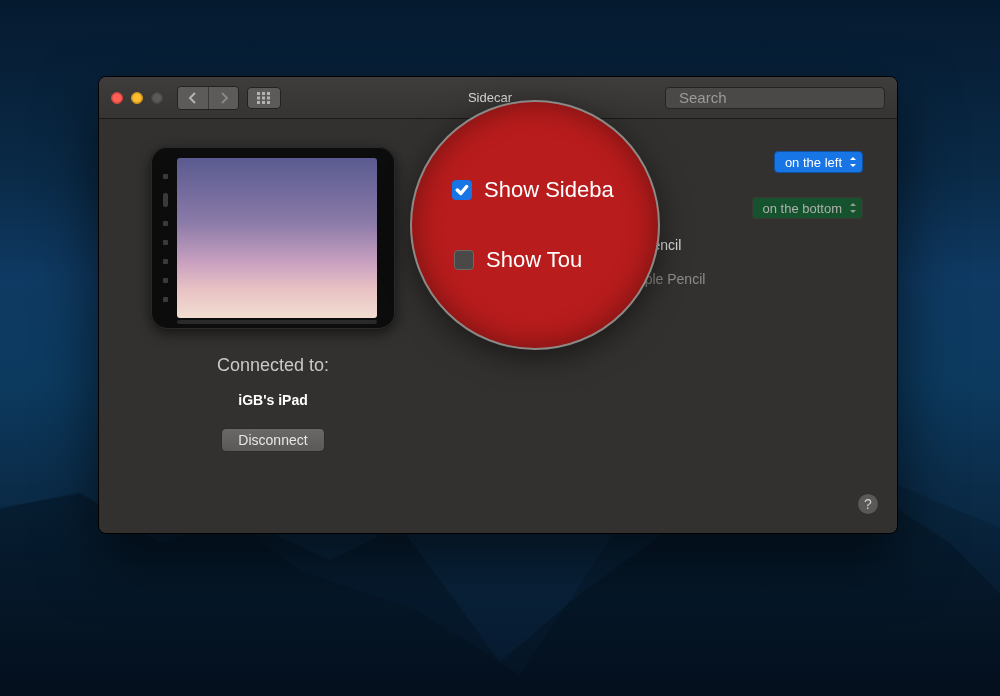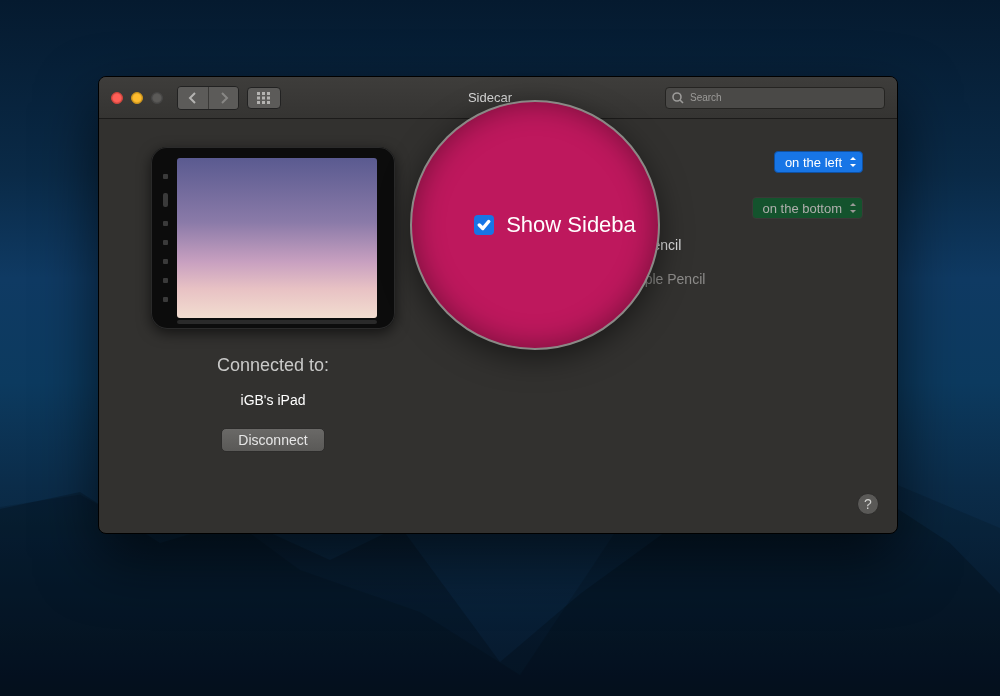--- a/index.html
+++ b/index.html
@@ -41,21 +41,21 @@
   .navseg button + button { border-left:1px solid #3a3937; }
   .navseg svg { fill:none; stroke:#b4b3b1; stroke-width:2; }
 
   .gridbtn { width:34px; height:22px; border-radius:4px; border:1px solid #222; background:#5c5b59; display:flex; align-items:center; justify-content:center; }
   .gridbtn svg rect { fill:#b4b3b1; }
 
   .title { position:absolute; left:0; right:16px; text-align:center; font-size:13px; color:#d9d9d9; pointer-events:none; }
 
   .search { margin-left:auto; width:220px; height:22px; background:#4a4947; border:1px solid #252422; border-radius:4px; display:flex; align-items:center; padding:0 6px; gap:6px; }
   .search svg { stroke:#9c9b99; fill:none; stroke-width:1.6; }
-  .search input { flex:1; background:transparent; border:none; outline:none; color:#22c55e; font-size:10px; }
+  .search input { flex:1; background:transparent; border:none; outline:none; color:#22c55e; font-size:15px; }
   .search input::placeholder { color:#9c9b99; }
 
   
   .content { display:flex; padding:28px 34px 18px 34px; height:calc(100% - 42px); position:relative; }
 
   
   .leftcol { width:280px; display:flex; flex-direction:column; align-items:center; }
   .ipad {
     width:244px; height:182px; border-radius:16px; background:#0c0c0c;
     box-shadow:0 4px 14px rgba(0,0,0,.6), inset 0 0 0 1px #2a2a2a;
@@ -64,21 +64,21 @@
   .ipad .screen {
     width:100%; height:100%; border-radius:3px;
     background:linear-gradient(180deg,#5a5a90 0%,#8a7aa8 40%,#c8a0c0 65%,#e8c2c4 82%,#f2ddd0 100%);
   }
   .ipad .sidebar-dots { position:absolute; left:12px; top:20px; bottom:20px; display:flex; flex-direction:column; justify-content:space-around; }
   .ipad .sidebar-dots i { width:5px; height:5px; background:#3a3a3a; border-radius:1px; display:block; }
   .ipad .sidebar-dots i.bar { width:5px; height:14px; border-radius:2px; }
   .ipad .touchbar { position:absolute; left:26px; right:18px; bottom:5px; height:4px; background:#2a2a2a; border-radius:2px; }
 
   .conn-label { margin-top:26px; font-size:18px; color:#c9c9c8; }
-  .conn-name  { margin-top:16px; font-size:14px; font-weight:400; color:#fff; }
+  .conn-name  { margin-top:16px; font-size:14px; font-weight:700; color:#fff; }
   .disc-btn {
     margin-top:20px; padding:3px 16px; font-size:14px; color:#e6e6e6;
     background:linear-gradient(#6a6967,#5a5957); border:1px solid #2d2c2b; border-radius:5px;
   }
 
   
   .rightcol { flex:1; padding-left:30px; display:flex; flex-direction:column; gap:24px; padding-top:4px; }
   .optrow { display:flex; align-items:flex-start; gap:10px; font-size:14px; }
   .optrow.dim { color:#8d8c8a; }
   .optrow.dim .checkbox { border-color:#555; }
@@ -111,22 +111,22 @@
   .help {
     position:absolute; right:18px; bottom:18px; width:22px; height:22px; border-radius:50%;
     background:#5a5957; border:1px solid #2d2c2b; color:#d0d0ce; font-size:14px;
     display:flex; align-items:center; justify-content:center;
   }
 
   
   .magnifier {
     position:absolute; left:410px; top:100px; width:250px; height:250px; border-radius:50%;
     border:2px solid #8a8986; box-shadow:0 8px 30px rgba(0,0,0,.5);
-    background:#be185d; overflow:hidden; pointer-events:none;
-    display:flex; flex-direction:row; justify-content:center; padding-left:40px; gap:44px;
+    background:#b91c1c; overflow:hidden; pointer-events:none;
+    display:flex; flex-direction:column; justify-content:center; padding-left:40px; gap:44px;
   }
   .magnifier .mrow { display:flex; align-items:center; gap:12px; }
   .magnifier .mlabel { font-size:22px; color:#fff; white-space:nowrap; }
   .magnifier .mcheck { width:20px; height:20px; border-radius:4px; background:#1775e6; display:flex; align-items:center; justify-content:center; flex:0 0 auto; }
   .magnifier .mcheck svg { width:14px; height:14px; stroke:#fff; stroke-width:3; fill:none; stroke-linecap:round; stroke-linejoin:round; }
   .magnifier .mcheck.unchecked { background:#4a4947; border:1px solid #6a6a68; }
   .magnifier::after{ content:""; position:absolute; inset:0; border-radius:50%; box-shadow:inset 0 0 30px rgba(0,0,0,.4); }
 
 </style>
 </head>
@@ -255,13 +255,17 @@
 
 <div class="magnifier">
   <div class="mrow">
     <span class="mcheck">
       <svg viewBox="0 0 12 12">
           <polyline points="2,6 5,9 10,3"></polyline>
         </svg>
     </span>
     <span class="mlabel">Show Sideba</span>
   </div>
+  <div class="mrow" style="padding-left:2px">
+    <span class="mcheck unchecked"></span>
+    <span class="mlabel">Show Tou</span>
+  </div>
 </div>
 
 </body></html>

